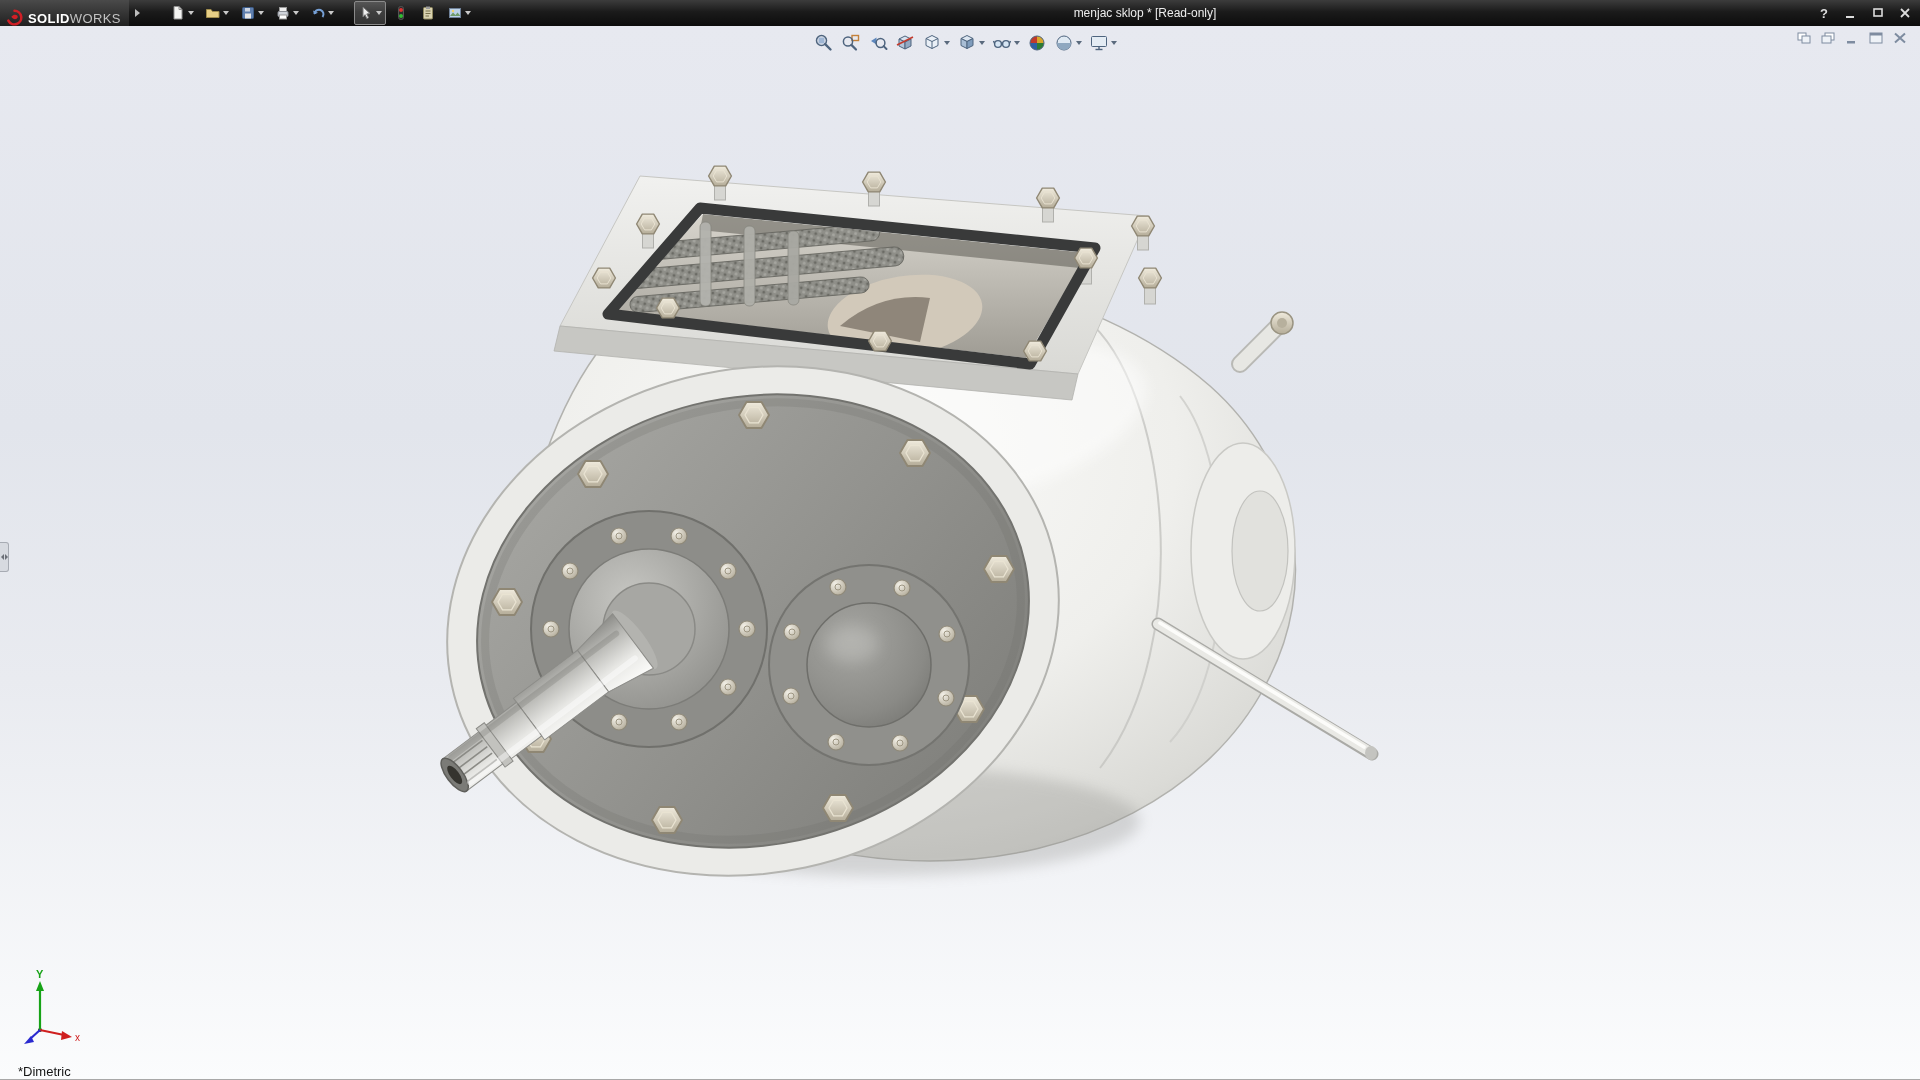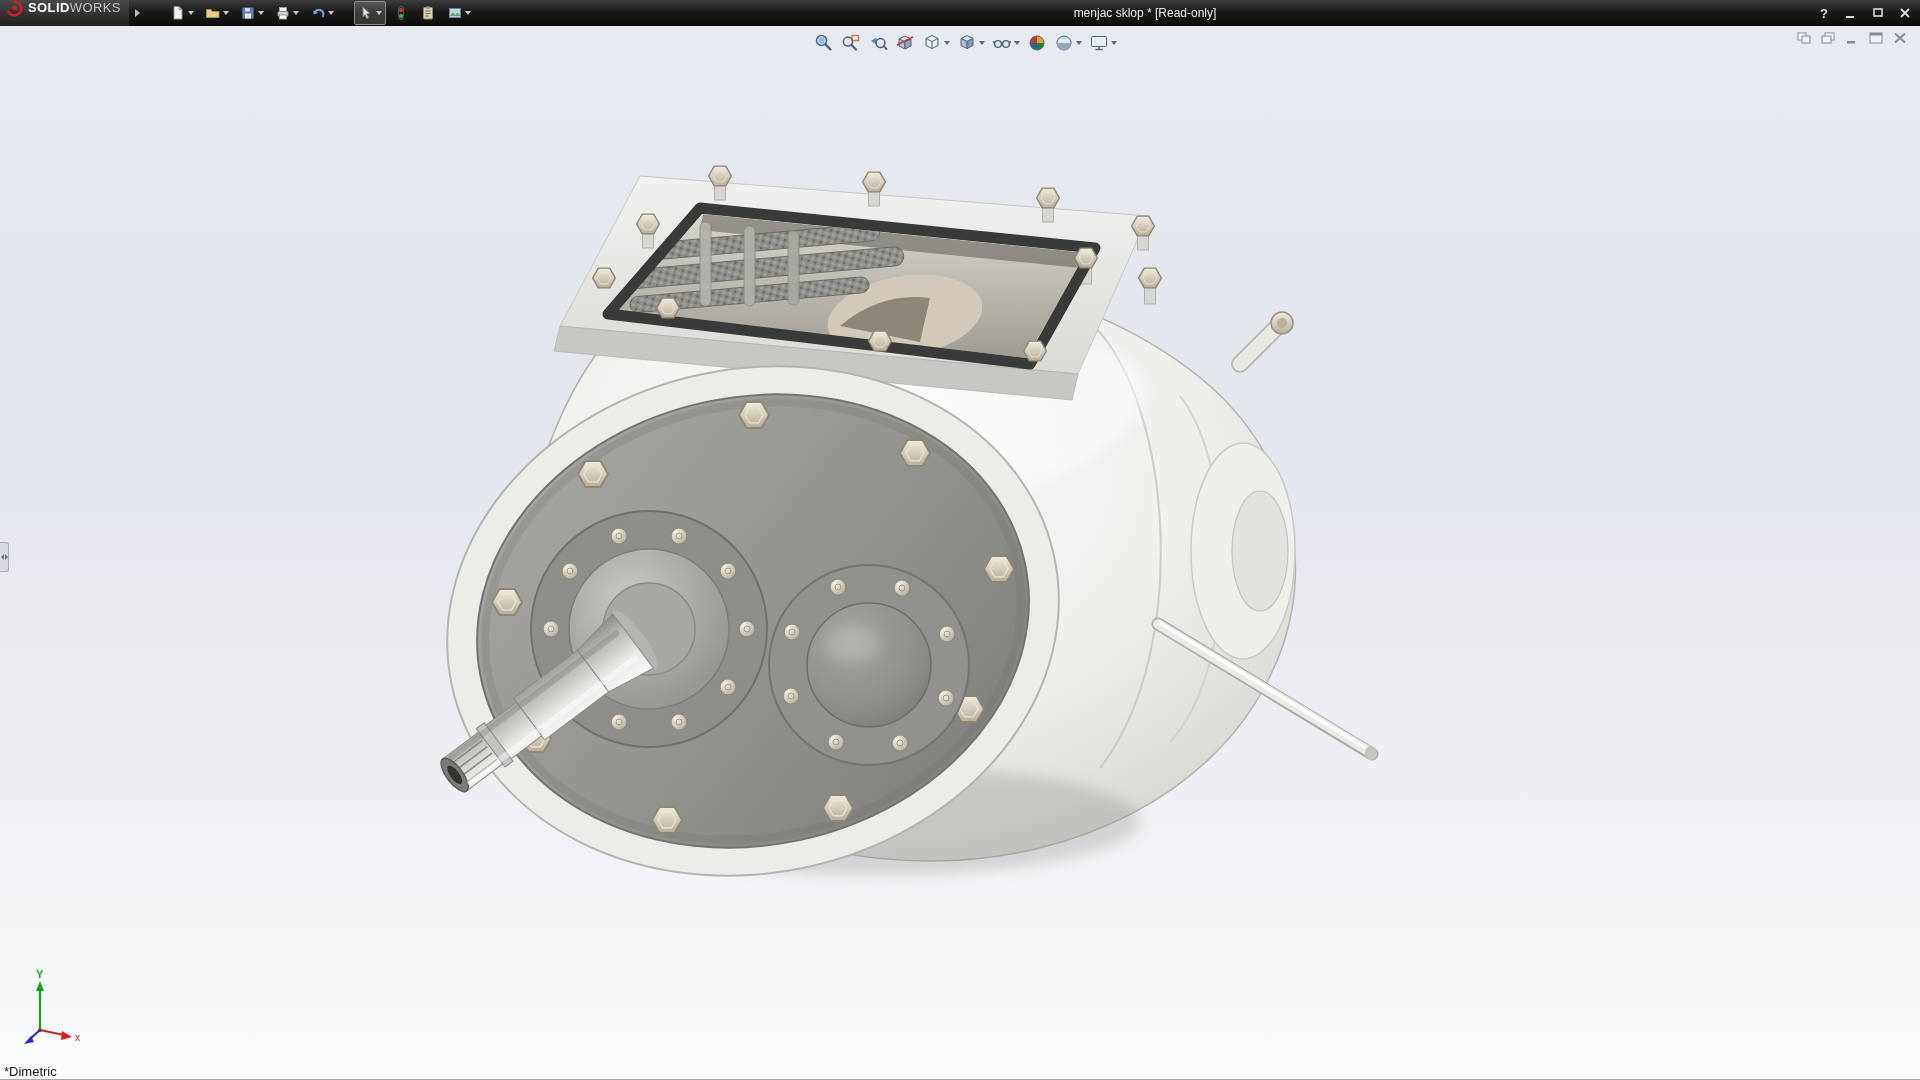--- a/index.html
+++ b/index.html
@@ -1,21 +1,21 @@
 <!DOCTYPE html>
 <html><head>
 <meta charset="utf-8">
 <style>
   html,body{margin:0;padding:0;width:1920px;height:1080px;overflow:hidden;background:#fff;
     font-family:"Liberation Sans",sans-serif;-webkit-font-smoothing:antialiased;}
   
   .titlebar{position:absolute;top:0;left:0;width:1920px;height:26px;z-index:5;
     background:linear-gradient(#3c3c3c 0%,#1b1b1b 45%,#0c0c0c 100%);
     display:flex;align-items:center;color:#e6e6e6;}
-  .logo{display:flex;align-items:flex-start;gap:5px;padding:0 8px 0 6px;height:100%;
+  .logo{display:flex;align-items:flex-end;gap:5px;padding:0 8px 0 6px;height:100%;
     background:linear-gradient(#4a4a4a,#202020);}
   .brand{font-size:13px;letter-spacing:.4px;}
   .brand .solid{font-weight:bold;color:#fff;}
   .brand .works{font-weight:normal;color:#c2c2c2;}
   .menu-caret{width:0;height:0;border-top:4px solid transparent;border-bottom:4px solid transparent;
     border-left:5px solid #bdbdbd;margin-left:6px;cursor:pointer;}
   .tb-icons{display:flex;align-items:center;gap:3px;margin-left:26px;}
   .tb-btn{display:flex;align-items:center;height:22px;padding:0 3px;border-radius:2px;
     border:1px solid transparent;cursor:pointer;}
   .tb-btn.selected{background:rgba(255,255,255,.16);border:1px solid #8a8a8a;}
@@ -31,21 +31,21 @@
   
   .headsup{position:absolute;left:812px;top:32px;z-index:4;display:flex;align-items:center;gap:3px;}
   .hud-btn{display:flex;align-items:center;padding:1px 2px;border-radius:3px;cursor:pointer;}
   .hud-caret{width:0;height:0;border-left:3px solid transparent;border-right:3px solid transparent;
     border-top:4px solid #5a6a7d;margin-left:2px;}
   
   .doc-controls{position:absolute;right:12px;top:30px;z-index:4;display:flex;align-items:center;gap:7px;}
   .dc-btn{display:flex;align-items:center;justify-content:center;width:17px;height:15px;cursor:pointer;}
   
   #scene{position:absolute;top:26px;left:0;z-index:1;}
-  .view-label{position:absolute;left:4px;bottom:1px;z-index:3;font-size:13px;color:#151515;}
+  .view-label{position:absolute;left:18px;bottom:1px;z-index:3;font-size:13px;color:#151515;}
   .bottom-edge{position:absolute;left:0;bottom:0;width:100%;height:1px;background:#a8a8a8;z-index:2;}
   .splitter{position:absolute;left:0;top:542px;width:8px;height:28px;z-index:3;cursor:e-resize;
     background:#d7dae0;border:1px solid #a7abb3;border-left:none;border-radius:0 3px 3px 0;
     display:flex;align-items:center;justify-content:center;gap:1px;}
   .splitter i{display:block;width:0;height:0;border-top:3px solid transparent;border-bottom:3px solid transparent;}
   .splitter .l{border-right:3px solid #6b6f77;}
   .splitter .r{border-left:3px solid #6b6f77;}
 </style>
 </head>
 <body>

